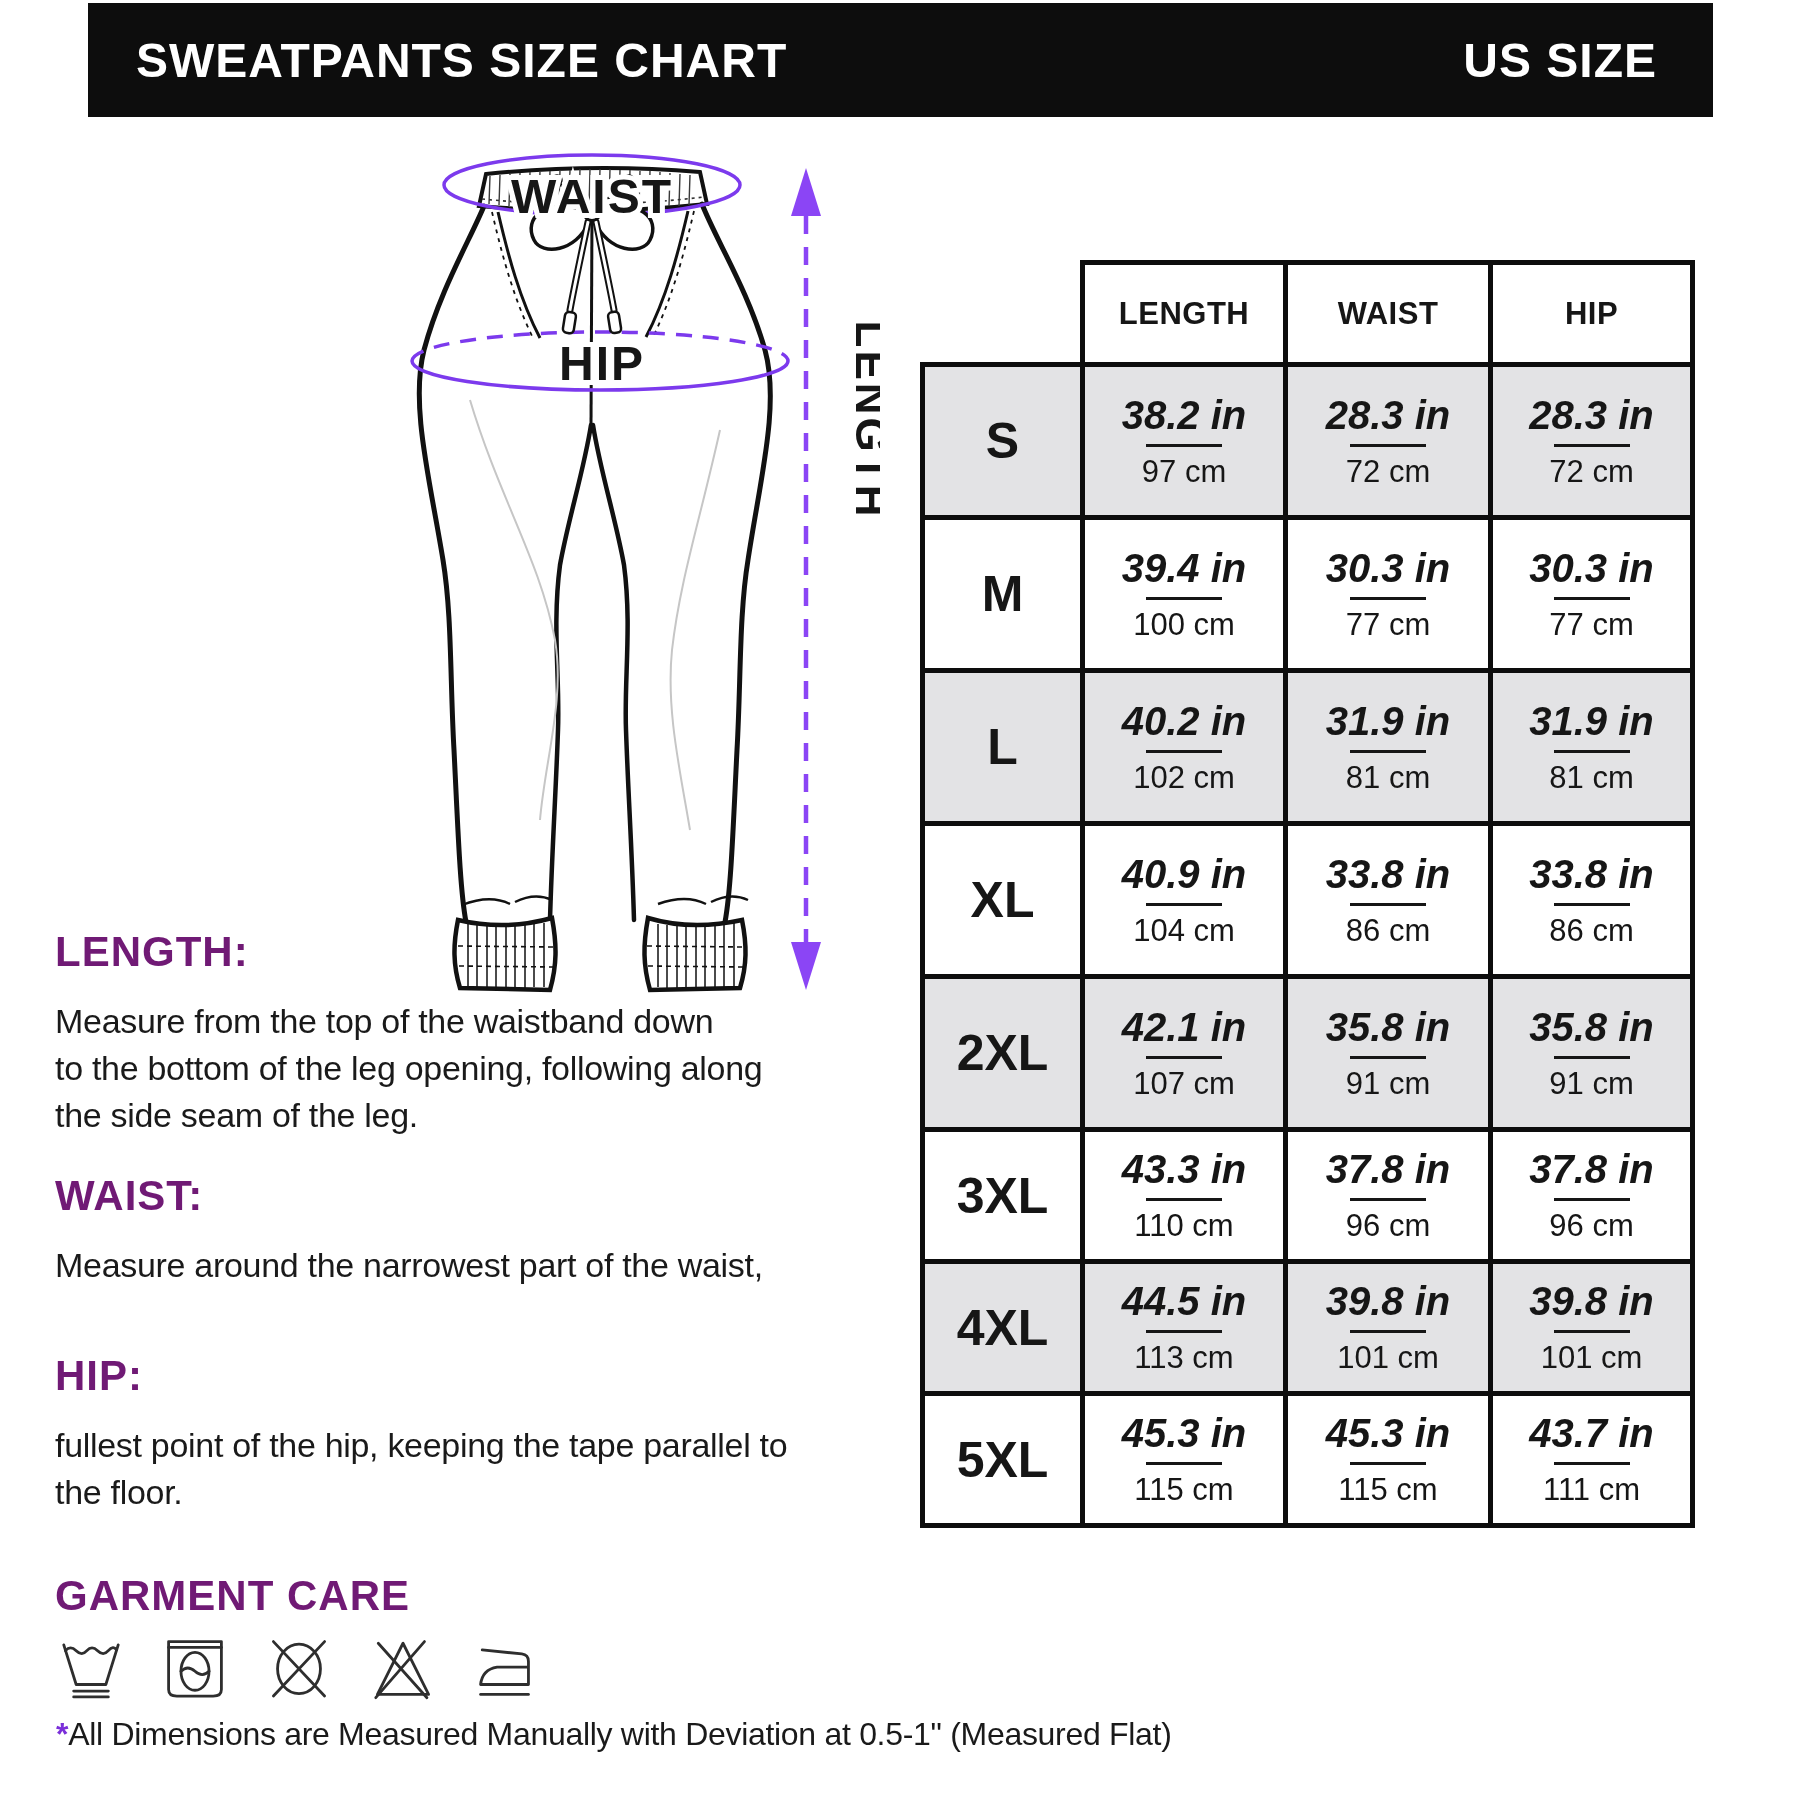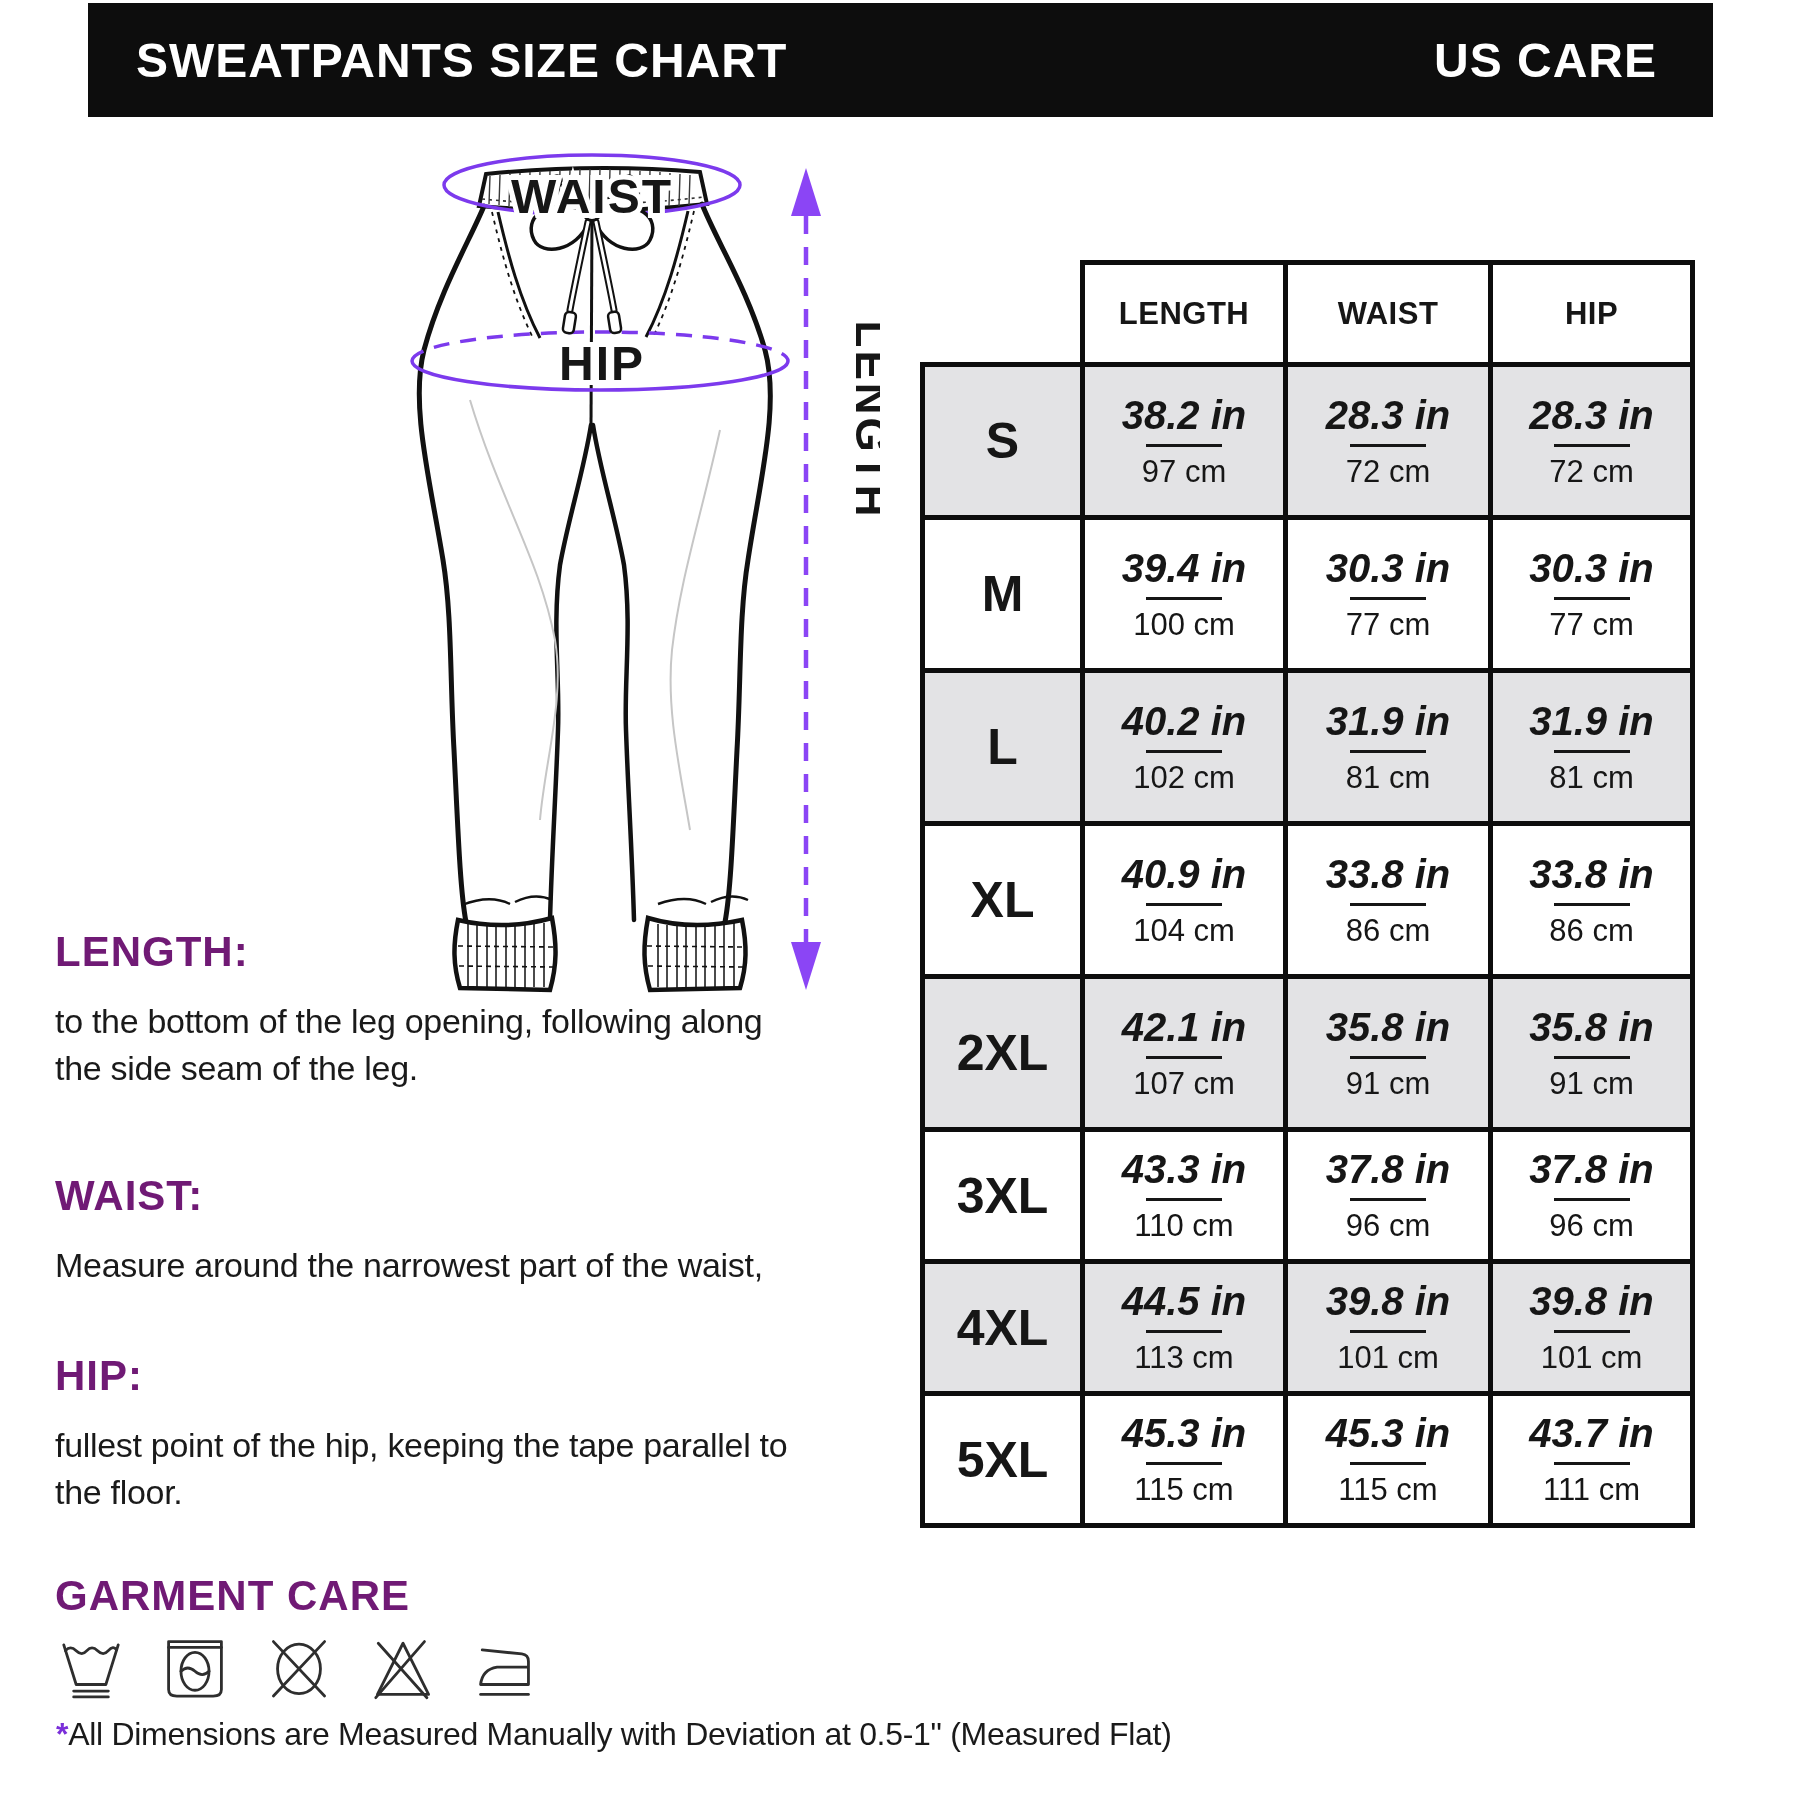--- a/index.html
+++ b/index.html
@@ -54,21 +54,21 @@
 
   
   .footnote{position:absolute;left:56px;top:1716px;font-size:32px;color:#1a1a1a;letter-spacing:-0.3px;}
   .footnote .star{color:#7a2fd9;font-weight:bold;}
 </style>
 </head>
 <body>
 
 <div class="header-bar">
   <div class="title">SWEATPANTS SIZE CHART</div>
-  <div class="region">US CARE</div>
+  <div class="region">US SIZE</div>
 </div>
 
 <svg class="diagram-svg" viewBox="320 130 560 910">
 
   <path d="M486,174 Q594,163 700,172 L707,204 Q594,216 479,206 Z" fill="#fff" stroke="#111" stroke-width="4"></path>
   <path d="M490 176 L489 204 M500 175 L499 205 M510 174 L509 206 M520 173 L519 206 M530 172 L529 207 M540 171 L539 207 M550 171 L549 207 M560 170 L559 208 M570 170 L569 208 M580 169 L579 208 M590 169 L589 208 M600 169 L599 208 M610 169 L609 208 M620 170 L619 208 M630 170 L629 208 M640 171 L639 207 M650 171 L649 207 M660 172 L659 207 M670 173 L669 206 M680 174 L679 206 M690 175 L689 205" stroke="#3a3a3a" stroke-width="1.4" fill="none"></path>
   <path d="M482,199 Q594,210 704,197" stroke="#333" stroke-width="1.6" stroke-dasharray="3 4" fill="none"></path>
 
   <path d="M484,206 C470,240 440,290 424,350 C410,405 430,480 443,560 C452,615 450,680 454,750 C458,830 460,890 466,922" fill="none" stroke="#111" stroke-width="5" stroke-linecap="round"></path>
   <path d="M702,204 C716,240 748,290 765,350 C780,405 760,480 748,560 C739,615 741,680 737,750 C733,830 731,890 725,922" fill="none" stroke="#111" stroke-width="5" stroke-linecap="round"></path>
@@ -279,20 +279,21 @@
           <div class="cell-in">43.7 in</div>
           <div class="cell-rule"></div>
           <div class="cell-cm">111 cm</div>
         </td>
     </tr>
   </tbody>
 </table>
 
 <div class="sec-heading" id="h-length">LENGTH:</div>
 <div class="sec-body" id="p-length">
+  <div>Measure from the top of the waistband down</div>
   <div>to the bottom of the leg opening, following along</div>
   <div>the side seam of the leg.</div>
 </div>
 
 <div class="sec-heading" id="h-waist">WAIST:</div>
 <div class="sec-body" id="p-waist">
   <div>Measure around the narrowest part of the waist,</div>
 </div>
 
 <div class="sec-heading" id="h-hip">HIP:</div>

